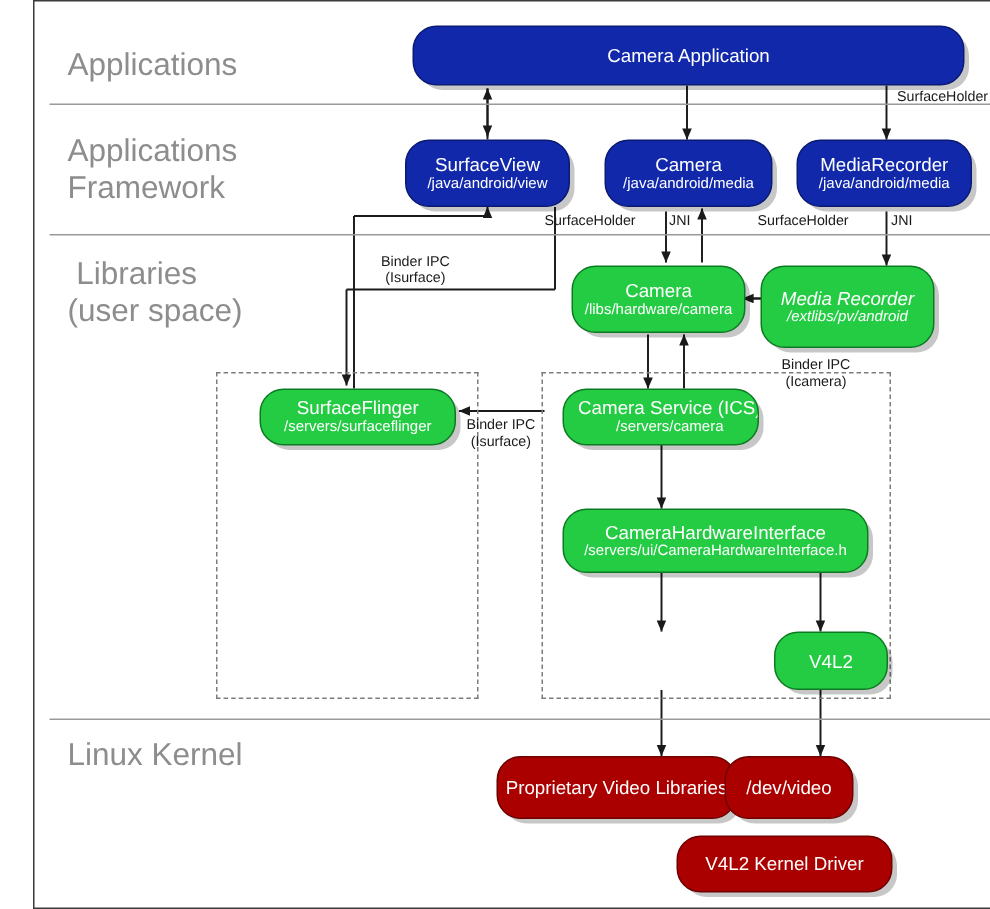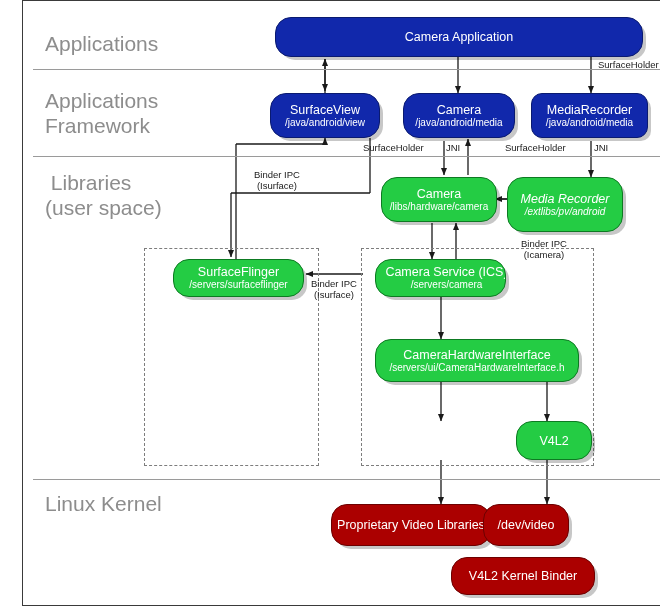--- a/index.html
+++ b/index.html
@@ -144,21 +144,21 @@
 
   <div class="node blue" style="left:252px;top:16px;width:368px;height:40px;">
     <span class="t1">Camera Application</span>
   </div>
 
   <div class="node blue" style="left:380px;top:92px;width:112px;height:45px;">
     <span class="t1">Camera</span>
     <span class="t2">/java/android/media</span>
   </div>
 
-  <div class="node blue" style="left:508px;top:92px;width:117px;height:45px;border-radius:11px;">
+  <div class="node blue" style="left:508px;top:92px;width:117px;height:45px;">
     <span class="t1">MediaRecorder</span>
     <span class="t2">/java/android/media</span>
   </div>
 
   <div class="node green" style="left:358px;top:176px;width:116px;height:45px;">
     <span class="t1">Camera</span>
     <span class="t2">/libs/hardware/camera</span>
   </div>
 
   <div class="node green" style="left:484px;top:176px;width:116px;height:55px;font-style:italic;">
@@ -188,21 +188,21 @@
 
   <div class="node red wrap" style="left:308px;top:503px;width:160px;height:42px;">
     <span class="t1">Proprietary Video Libraries</span>
   </div>
 
   <div class="node red" style="left:460px;top:503px;width:86px;height:42px;">
     <span class="t1">/dev/video</span>
   </div>
 
   <div class="node red" style="left:428px;top:556px;width:144px;height:38px;">
-    <span class="t1">V4L2 Kernel Binder</span>
+    <span class="t1">V4L2 Kernel Driver</span>
   </div>
 
   <div class="ann" style="left:575px;top:58px;">SurfaceHolder</div>
 
   <div class="ann" style="left:340px;top:141px;">SurfaceHolder</div>
   <div class="ann" style="left:423px;top:141px;">JNI</div>
 
   <div class="ann" style="left:482px;top:141px;">SurfaceHolder</div>
   <div class="ann" style="left:571px;top:141px;">JNI</div>
 

